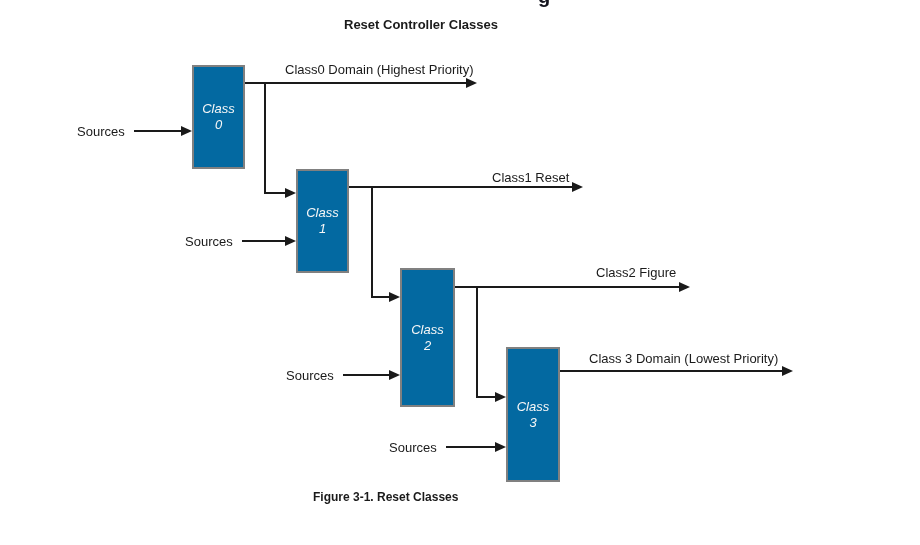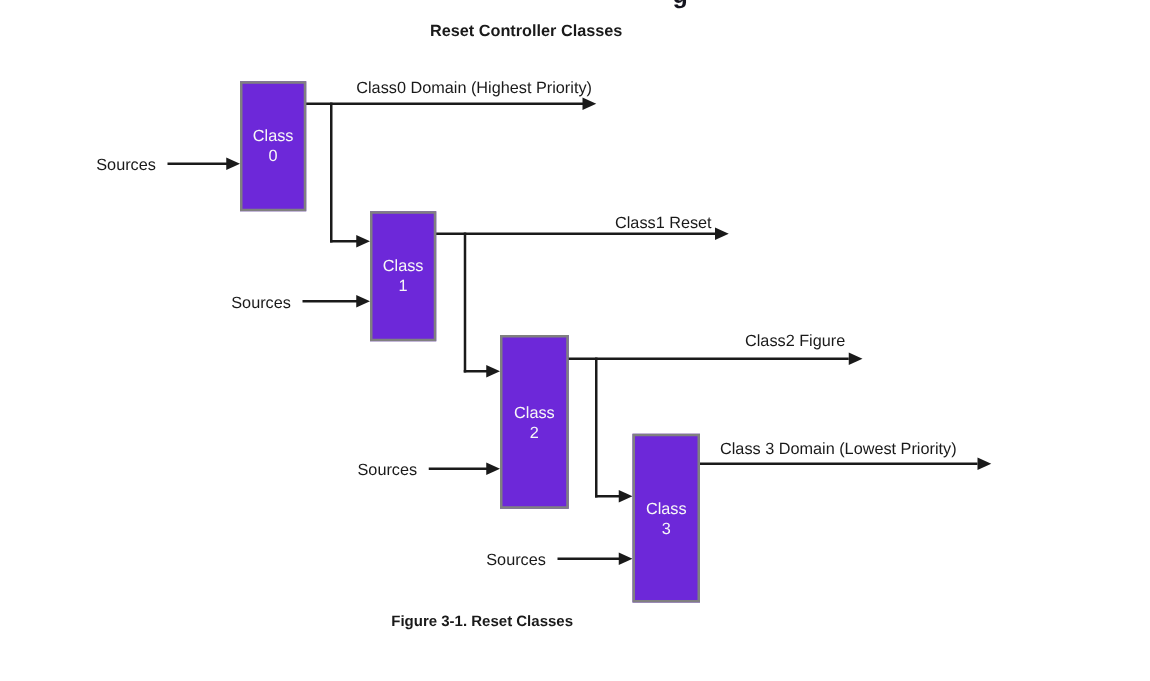--- a/index.html
+++ b/index.html
@@ -52,30 +52,31 @@
     top: 490px;
     font-size: 12px;
     font-weight: bold;
     white-space: nowrap;
   }
 
   
   .class-box {
     position: absolute;
     box-sizing: border-box;
-    background: #6d28d9;
+    background: #0369a1;
     border: 2px solid #808080;
     display: flex;
     flex-direction: column;
     align-items: center;
     justify-content: center;
     color: #f7f7f7;
     font-size: 13px;
     line-height: 16px;
     text-align: center;
+    font-style: italic;
   }
   #box0 { left: 192px; top: 65px;  width: 53px; height: 104px; }
   #box1 { left: 296px; top: 169px; width: 53px; height: 104px; }
   #box2 { left: 400px; top: 268px; width: 55px; height: 139px; }
   #box3 { left: 506px; top: 347px; width: 54px; height: 135px; }
 
   
   .hline { position: absolute; height: 2px; background: #1a1a1a; }
   .vline { position: absolute; width: 2px;  background: #1a1a1a; }
 
@@ -130,21 +131,21 @@
   #br1-h { left: 371px; top: 296px; width: 19px; }
   #br1-ah{ left: 389px; top: 292px; }
   #br2-v { left: 476px; top: 286px; height: 112px; }
   #br2-h { left: 476px; top: 396px; width: 20px; }
   #br2-ah{ left: 495px; top: 392px; }
 
   
   #dom0 { left: 285px; top: 62px; }
   #dom1 { left: 492px; top: 170px; }
   #dom2 { left: 596px; top: 265px; }
-  #dom3 { left: 576px; top: 351px; }
+  #dom3 { left: 589px; top: 351px; }
 </style>
 </head>
 <body>
 
 <div id="canvas">
 
   <div id="heading-fragment">
     <span>g</span>
   </div>
 

